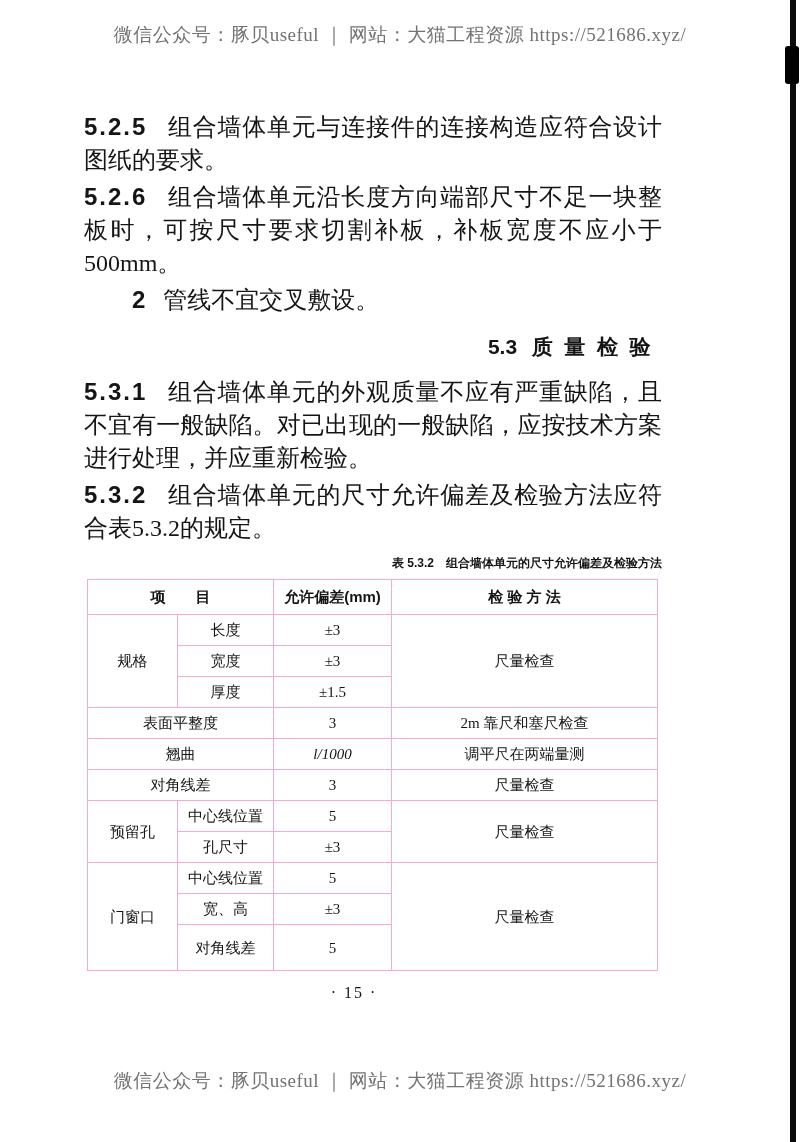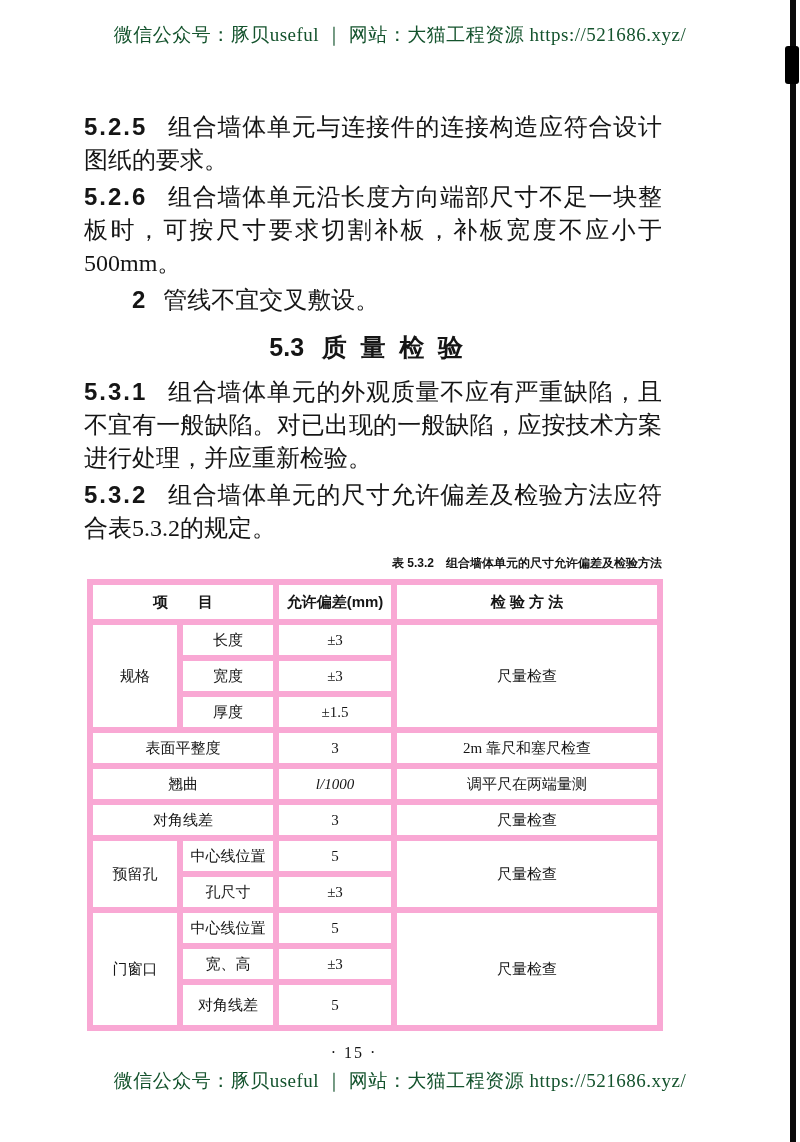--- a/index.html
+++ b/index.html
@@ -8,21 +8,21 @@
     position:relative;
     background:#ffffff;
     overflow:hidden;
     color:#151515;
     font-family:"Liberation Serif","DejaVu Serif",serif;
   }
   .watermark {
     text-align:center;
     font-size:19px;
     letter-spacing:0.5px;
-    color:#14532d;
+    color:#737373;
     white-space:nowrap;
   }
   .wm-top { padding-top:22px; }
   .wm-bottom { position:absolute; left:0; right:0; top:1068px; }
 
   .content {
     width:578px;
     margin:62px 0 0 84px;
   }
   .para {
@@ -34,24 +34,24 @@
   .para .num {
     font-family:"Liberation Sans","DejaVu Sans",sans-serif;
     font-weight:bold;
     letter-spacing:2px;
     margin-right:20px;
   }
   .para.sub { text-indent:2em; }
   .para.sub .num { margin-right:18px; letter-spacing:0; }
 
   .section-heading {
-    text-align:center;
+    text-align:right;
     font-family:"Liberation Sans","DejaVu Sans",sans-serif;
     font-weight:bold;
-    font-size:25px;
+    font-size:21px;
     line-height:30px;
     margin:15px 0 13px 0;
   }
   .section-heading .h-num { margin-right:0.7em; }
   .section-heading .h-title { letter-spacing:0.55em; }
 
   .table-caption {
     text-align:right;
     font-family:Liberation Sans, sans-serif;
     font-weight:bold;
@@ -59,21 +59,21 @@
     margin:10px 0 7px 0;
   }
   table {
     width:570px;
     margin-left:3px;
     border-collapse:collapse;
     table-layout:fixed;
     font-size:15px;
   }
   th, td {
-    border:6px solid #f9a8d4;
+    border:1px solid #f9a8d4;
     text-align:center;
     vertical-align:middle;
     padding:6px 3px;
     line-height:18px;
   }
   th {
     font-family:"Liberation Sans","DejaVu Sans",sans-serif;
     font-weight:bold;
     padding:8px 3px;
   }

